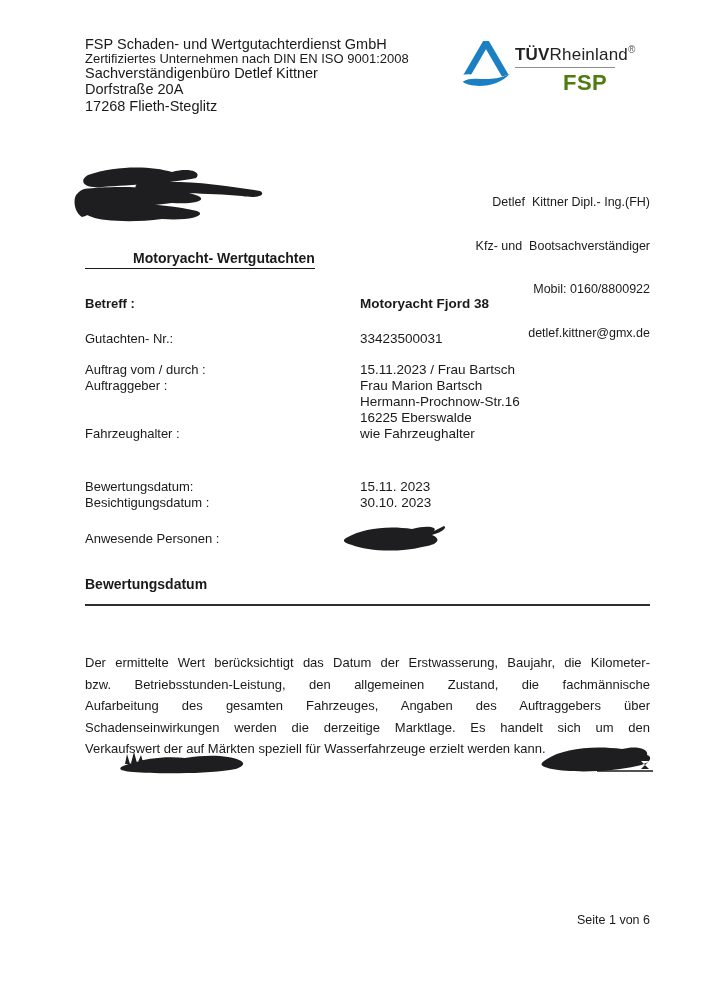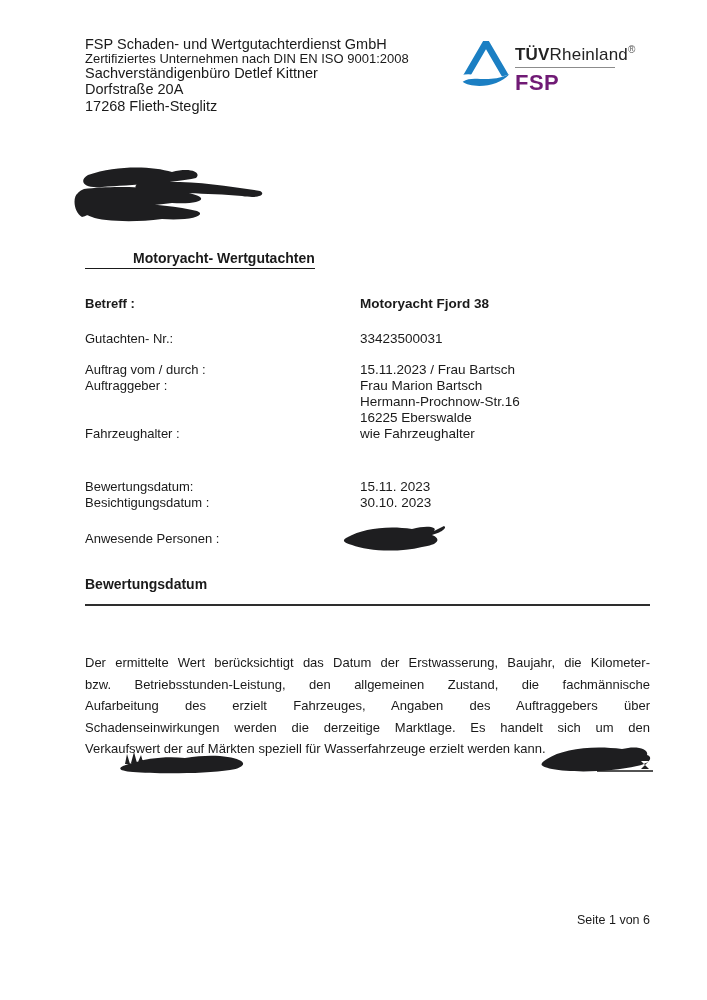--- a/index.html
+++ b/index.html
@@ -21,21 +21,21 @@
   .sender .cert { font-size: 13px; line-height: 12px; }
 
   
   .logo-triangle { left: 461px; top: 41px; width: 50px; height: 48px; }
   .logo-text { left: 515px; top: 44px; width: 130px; }
   .brand-line { font-size: 17px; letter-spacing: 0.2px; white-space: nowrap; }
   .brand-bold { font-weight: bold; color: #232323; }
   .brand-rest { font-weight: normal; color: #232323; }
   .brand-reg { font-size: 10px; color: #555; vertical-align: super; }
   .brand-divider { margin-top: 2px; width: 100px; border-bottom: 1.5px solid #8c8c8c; }
-  .fsp-text { margin-top: 2px; font-size: 22px; font-weight: bold; color: #701a75; letter-spacing: 0.5px; }
+  .fsp-text { margin-top: 2px; font-size: 22px; font-weight: bold; color: #4d7c0f; letter-spacing: 0.5px; margin-left: 48px; }
 
   
   .contact { right: 57px; top: 166px; text-align: right; font-size: 12.5px; line-height: 14.5px; white-space: pre; }
 
   
   .redaction { position: absolute; }
   .redaction svg { display: block; width: 100%; height: 100%; }
 
   
   .doc-title { left: 85px; top: 250px; font-size: 14px; font-weight: bold; border-bottom: 1.7px solid #1a1a1a; padding-bottom: 2px; padding-left: 48px; }
@@ -86,20 +86,26 @@
   <div class="redaction" style="left:72px; top:163px; width:193px; height:62px;">
     <svg viewBox="0 0 193 62" preserveAspectRatio="none">
       <path fill="#1e1e20" d="M16,12 C45,2 80,3 100,9 C118,4 130,9 124,15 C100,20 60,22 30,24 C12,26 6,18 16,12 Z
         M70,20 C110,16 150,22 188,28 C194,31 188,36 170,33 C135,30 95,30 72,28 C62,26 60,22 70,20 Z
         M12,26 C40,22 90,24 115,30 C140,34 130,42 100,40 C70,44 30,46 14,40 C2,36 2,30 12,26 Z
         M6,30 C14,28 24,34 22,42 C30,38 20,52 10,54 C2,50 0,34 6,30 Z
         M20,42 C60,38 100,42 125,48 C135,52 120,58 90,56 C60,60 30,58 20,54 C8,50 10,44 20,42 Z"></path>
     </svg>
   </div>
 
+  <div class="abs contact">
+    <div>Detlef  Kittner Dipl.- Ing.(FH)</div>
+    <div>Kfz- und  Bootsachverständiger</div>
+    <div>Mobil: 0160/8800922</div>
+    <div>detlef.kittner@gmx.de</div>
+  </div>
 
   <div class="abs doc-title">Motoryacht- Wertgutachten</div>
 
   <div class="abs label bold" style="top:296px;">Betreff :</div>
   <div class="abs value bold" style="top:296px;">Motoryacht Fjord 38</div>
 
   <div class="abs label" style="top:331px;">Gutachten- Nr.:</div>
   <div class="abs value" style="top:331px;">33423500031</div>
 
   <div class="abs label" style="top:362px;">Auftrag vom / durch :</div>
@@ -126,21 +132,21 @@
       <path fill="#1e1e20" d="M6,16 C20,8 45,4 70,8 C85,4 96,6 92,10 L102,5 C106,7 98,12 90,14 C100,18 96,24 80,26 C55,32 25,30 10,24 C0,21 0,19 6,16 Z"></path>
     </svg>
   </div>
 
   <div class="abs summary-heading">Bewertungsdatum</div>
   <div class="abs summary-rule"></div>
 
   <div class="abs summary-paragraph">
     <div class="pline">Der ermittelte Wert berücksichtigt das Datum der Erstwasserung, Baujahr, die Kilometer-</div>
     <div class="pline">bzw. Betriebsstunden-Leistung, den allgemeinen Zustand, die fachmännische</div>
-    <div class="pline">Aufarbeitung des erzielt Fahrzeuges, Angaben des Auftraggebers über</div>
+    <div class="pline">Aufarbeitung des gesamten Fahrzeuges, Angaben des Auftraggebers über</div>
     <div class="pline">Schadenseinwirkungen werden die derzeitige Marktlage. Es handelt sich um den</div>
     <div class="pline last">Verkaufswert der auf Märkten speziell für Wasserfahrzeuge erzielt werden kann.</div>
   </div>
 
   <div class="redaction" style="left:115px; top:746px; width:132px; height:30px;">
     <svg viewBox="0 0 132 30" preserveAspectRatio="none">
       <path fill="#1e1e20" d="M8,20 C30,12 50,10 70,12 C95,8 115,10 124,14 C132,17 128,22 115,24 C90,28 40,28 18,26 C6,25 2,23 8,20 Z
         M12,8 L15,18 L10,18 Z M19,6 L22,17 L16,17 Z M26,9 L28,16 L23,16 Z"></path>
     </svg>
   </div>

